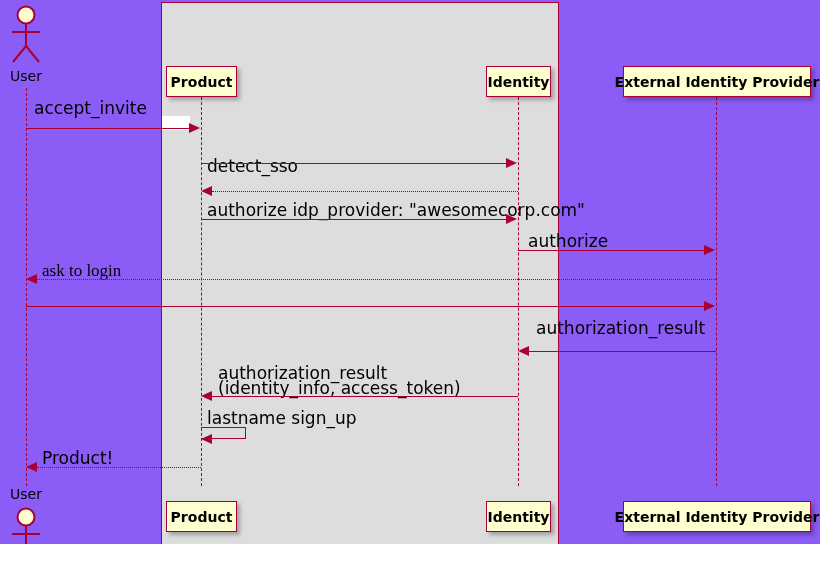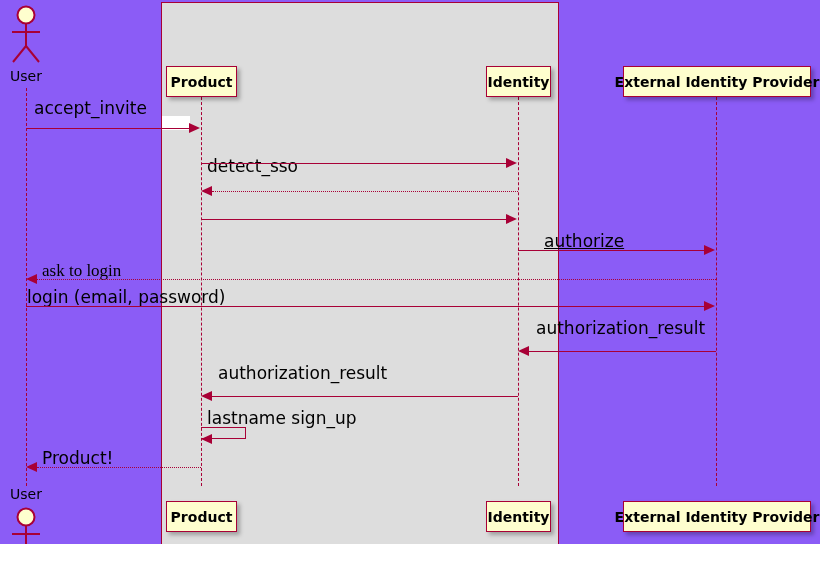--- a/index.html
+++ b/index.html
@@ -155,40 +155,40 @@
   <div class="msg-line" style="left:26px; top:128px; width:165px;"></div>
   <div class="arrow-head right" style="left:189px; top:123px;"></div>
 
   <div class="msg-label" style="left:207px; top:147px;margin-top:12px;">detect_sso</div>
   <div class="msg-line" style="left:201px; top:163px; width:307px;"></div>
   <div class="arrow-head right" style="left:506px; top:158px;"></div>
 
   <div class="msg-line dotted" style="left:212px; top:191px; width:306px;"></div>
   <div class="arrow-head left" style="left:201px; top:186px;"></div>
 
+  <div class="msg-label" style="left:207px; top:203px;">authorize idp_provider: "awesomecorp.com"</div>
   <div class="msg-line" style="left:201px; top:219px; width:307px;"></div>
   <div class="arrow-head right" style="left:506px; top:214px;"></div>
 
-  <div class="msg-label" style="left:544px; top:234px;text-decoration:underline;">authorize</div>
+  <div class="msg-label" style="left:528px; top:234px;">authorize</div>
   <div class="msg-line" style="left:518px; top:250px; width:188px;"></div>
   <div class="arrow-head right" style="left:704px; top:245px;"></div>
 
   <div class="msg-label" style="left:42px; top:263px;font-family:Liberation Serif, serif;">ask to login</div>
   <div class="msg-line dotted" style="left:37px; top:279px; width:679px;"></div>
   <div class="arrow-head left" style="left:26px; top:274px;"></div>
 
-  <div class="msg-label" style="left:27px; top:290px;">login (email, password)</div>
   <div class="msg-line" style="left:26px; top:306px; width:680px;"></div>
   <div class="arrow-head right" style="left:704px; top:301px;"></div>
 
   <div class="msg-label" style="left:536px; top:321px;"><span>authorization_result</span><br></div>
   <div class="msg-line" style="left:529px; top:351px; width:187px;"></div>
   <div class="arrow-head left" style="left:518px; top:346px;"></div>
 
-  <div class="msg-label" style="left:218px; top:366px;"><span>authorization_result</span><br></div>
+  <div class="msg-label" style="left:218px; top:366px;"><span>authorization_result</span><br><span>(identity_info, access_token)</span></div>
   <div class="msg-line" style="left:212px; top:396px; width:306px;"></div>
   <div class="arrow-head left" style="left:201px; top:391px;"></div>
 
   <div class="msg-label" style="left:207px; top:411px;">lastname sign_up</div>
   <div class="self-msg" style="left:201px; top:427px; width:45px; height:12px;"></div>
   <div class="arrow-head left" style="left:201px; top:434px;"></div>
 
   <div class="msg-label" style="left:42px; top:451px;">Product!</div>
   <div class="msg-line dotted" style="left:37px; top:467px; width:164px;"></div>
   <div class="arrow-head left" style="left:26px; top:462px;"></div>

